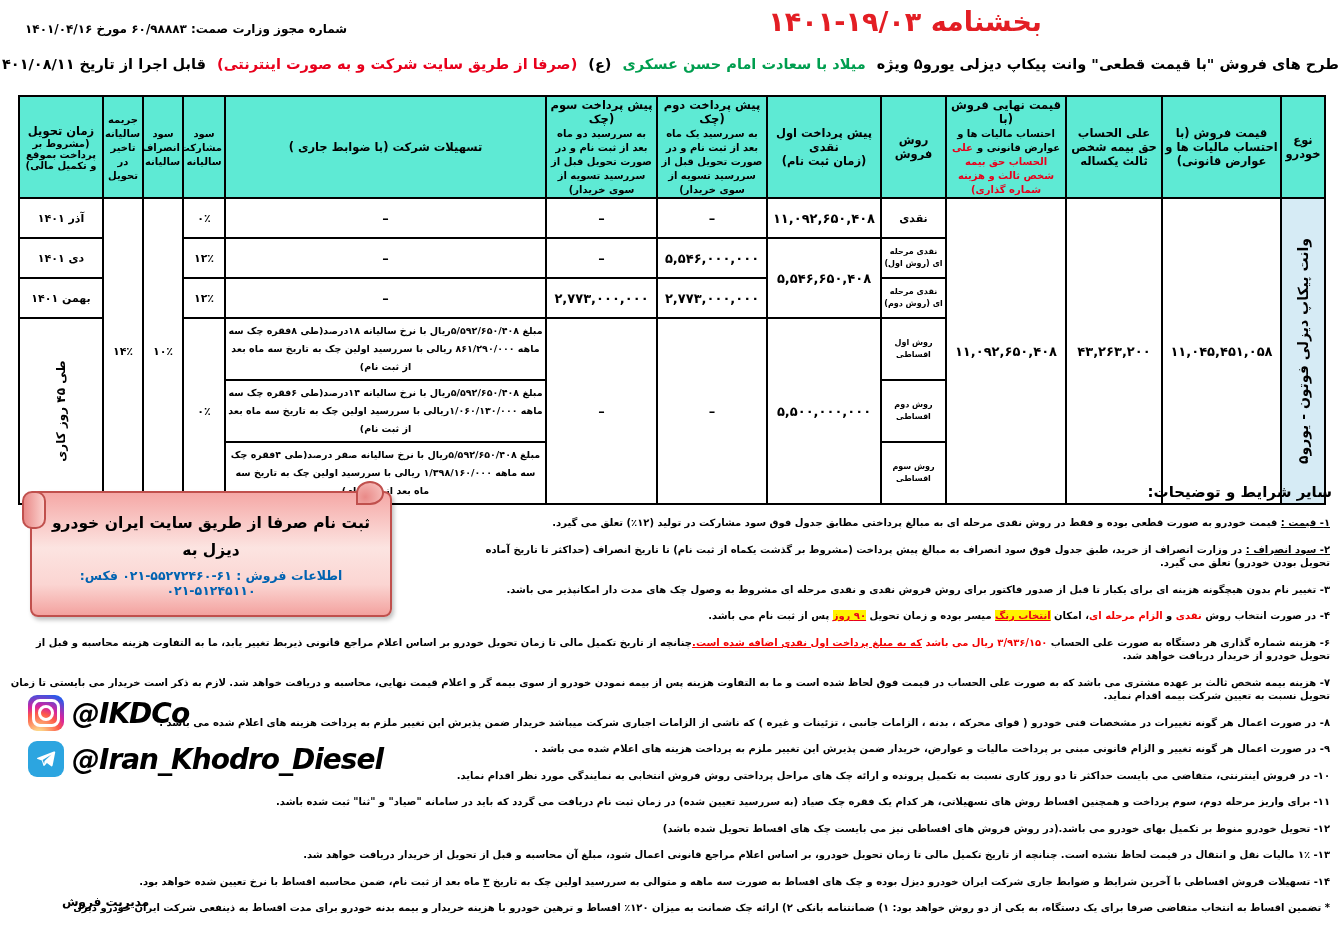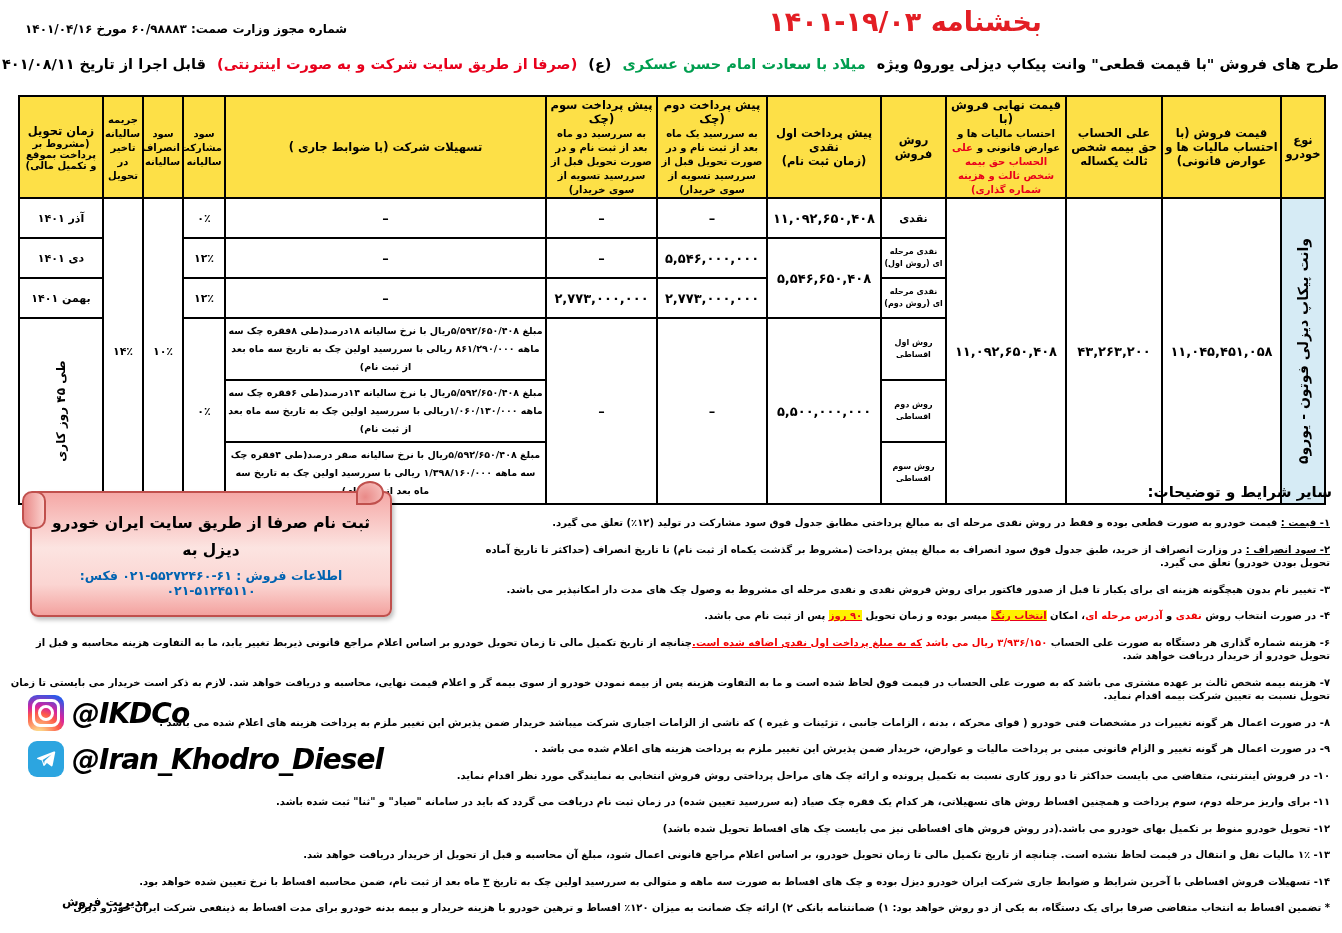--- a/index.html
+++ b/index.html
@@ -14,21 +14,21 @@
     font-size:14.5px; direction:rtl; white-space:nowrap; }
   .subtitle span { margin:0 3px; }
   .green { color:#009e4f; }
   .redtxt { color:#e8001c; }
 
   
   table.main-table { position:absolute; top:95px; left:18px; width:1306px;
     border-collapse:collapse; table-layout:fixed; direction:rtl; }
   .main-table th, .main-table td { border:2.5px solid #000; text-align:center;
     vertical-align:middle; padding:1px 2px; overflow:hidden; }
-  .main-table th { background:#fde047; font-size:11.5px; }
+  .main-table th { background:#5eead4; font-size:11.5px; }
   .h-main { font-size:11.5px; }
   .h-sub { font-size:10px; font-weight:bold; }
   tr.thead { height:86px; }
   tr.r-sm { height:40px; }
   tr.r-lg { height:62px; }
   td.bluecell { background:#d6ebf5; position:relative; }
   .vert { position:absolute; left:50%; top:50%; white-space:nowrap;
     transform:translate(-50%,-50%) rotate(-90deg); direction:rtl; }
   td.num  { font-size:13px; direction:ltr; }
   td.pct  { font-size:11px; direction:ltr; }
@@ -206,21 +206,21 @@
   </tr>
 </tbody>
   </table>
 
 <div class="bottom">
   <div class="notes-title">سایر شرایط و توضیحات:</div>
   <div id="notes-list">
       <div class="note indent"><span class="u">۱- قیمت :</span><span> قیمت خودرو به صورت قطعی بوده و فقط در روش نقدی مرحله ای به مبالغ پرداختی مطابق جدول فوق سود مشارکت در تولید (۱۲٪) تعلق می گیرد.</span></div>
       <div class="note indent"><span class="u">۲- سود انصراف :</span><span> در وزارت انصراف از خرید، طبق جدول فوق سود انصراف به مبالغ پیش پرداخت (مشروط بر گذشت یکماه از ثبت نام) تا تاریخ انصراف (حداکثر تا تاریخ آماده تحویل بودن خودرو) تعلق می گیرد.</span></div>
       <div class="note indent"><span>۳- تغییر نام بدون هیچگونه هزینه ای برای یکبار تا قبل از صدور فاکتور برای روش فروش نقدی و نقدی مرحله ای مشروط به وصول چک های مدت دار امکانپذیر می باشد.</span></div>
-      <div class="note indent"><span>۴- در صورت انتخاب روش </span><span class="red">نقدی</span><span> و </span><span class="red">آدرس مرحله ای</span><span>، امکان </span><span class="hl">انتخاب رنگ</span><span> میسر بوده و زمان تحویل </span><span class="hl">۹۰ روز</span><span> پس از ثبت نام می باشد.</span></div>
+      <div class="note indent"><span>۴- در صورت انتخاب روش </span><span class="red">نقدی</span><span> و </span><span class="red">الزام مرحله ای</span><span>، امکان </span><span class="hl">انتخاب رنگ</span><span> میسر بوده و زمان تحویل </span><span class="hl">۹۰ روز</span><span> پس از ثبت نام می باشد.</span></div>
       <div class="note"><span>۶- هزینه شماره گذاری هر دستگاه به صورت علی الحساب </span><span class="red">۳/۹۳۶/۱۵۰ ریال می باشد </span><span class="redu">که به مبلغ پرداخت اول نقدی اضافه شده است.</span><span>چنانچه از تاریخ تکمیل مالی تا زمان تحویل خودرو بر اساس اعلام مراجع قانونی ذیربط تغییر یابد، ما به التفاوت هزینه محاسبه و قبل از تحویل خودرو از خریدار دریافت خواهد شد.</span></div>
       <div class="note"><span>۷- هزینه بیمه شخص ثالث بر عهده مشتری می باشد که به صورت علی الحساب در قیمت فوق لحاظ شده است و ما به التفاوت هزینه پس از بیمه نمودن خودرو از سوی بیمه گر و اعلام قیمت نهایی، محاسبه و دریافت خواهد شد. لازم به ذکر است خریدار می بایستی تا زمان تحویل نسبت به تعیین شرکت بیمه اقدام نماید.</span></div>
       <div class="note"><span>۸- در صورت اعمال هر گونه تغییرات در مشخصات فنی خودرو ( قوای محرکه ، بدنه ، الزامات جانبی ، تزئینات و غیره ) که ناشی از الزامات اجباری شرکت میباشد خریدار ضمن پذیرش این تغییر ملزم به پرداخت هزینه های اعلام شده می باشد .</span></div>
       <div class="note"><span>۹- در صورت اعمال هر گونه تغییر و الزام قانونی مبنی بر پرداخت مالیات و عوارض، خریدار ضمن پذیرش این تغییر ملزم به پرداخت هزینه های اعلام شده می باشد .</span></div>
       <div class="note"><span>۱۰- در فروش اینترنتی، متقاضی می بایست حداکثر تا دو روز کاری نسبت به تکمیل پرونده و ارائه چک های مراحل پرداختی روش فروش انتخابی به نمایندگی مورد نظر اقدام نماید.</span></div>
       <div class="note"><span>۱۱- برای واریز مرحله دوم، سوم پرداخت و همچنین اقساط روش های تسهیلاتی، هر کدام یک فقره چک صیاد (به سررسید تعیین شده) در زمان ثبت نام دریافت می گردد که باید در سامانه "صیاد" و "ثنا" ثبت شده باشد.</span></div>
       <div class="note"><span>۱۲- تحویل خودرو منوط بر تکمیل بهای خودرو می باشد.(در روش فروش های اقساطی نیز می بایست چک های اقساط تحویل شده باشد)</span></div>
       <div class="note"><span>۱۳- ۱٪ مالیات نقل و انتقال در قیمت لحاظ نشده است. چنانچه از تاریخ تکمیل مالی تا زمان تحویل خودرو، بر اساس اعلام مراجع قانونی اعمال شود، مبلغ آن محاسبه و قبل از تحویل از خریدار دریافت خواهد شد.</span></div>
       <div class="note"><span>۱۴- تسهیلات فروش اقساطی با آخرین شرایط و ضوابط جاری شرکت ایران خودرو دیزل بوده و چک های اقساط به صورت سه ماهه و متوالی به سررسید اولین چک به تاریخ </span><span class="u">۳</span><span> ماه بعد از ثبت نام، ضمن محاسبه اقساط با نرخ تعیین شده خواهد بود.</span></div>
       <div class="note"><span>* تضمین اقساط به انتخاب متقاضی صرفا برای یک دستگاه، به یکی از دو روش خواهد بود:  ۱) ضمانتنامه بانکی      ۲) ارائه چک ضمانت به میزان ۱۲۰٪ اقساط و ترهین خودرو با هزینه خریدار و بیمه بدنه خودرو برای مدت اقساط به ذینفعی شرکت ایران خودرو دیزل</span></div>

